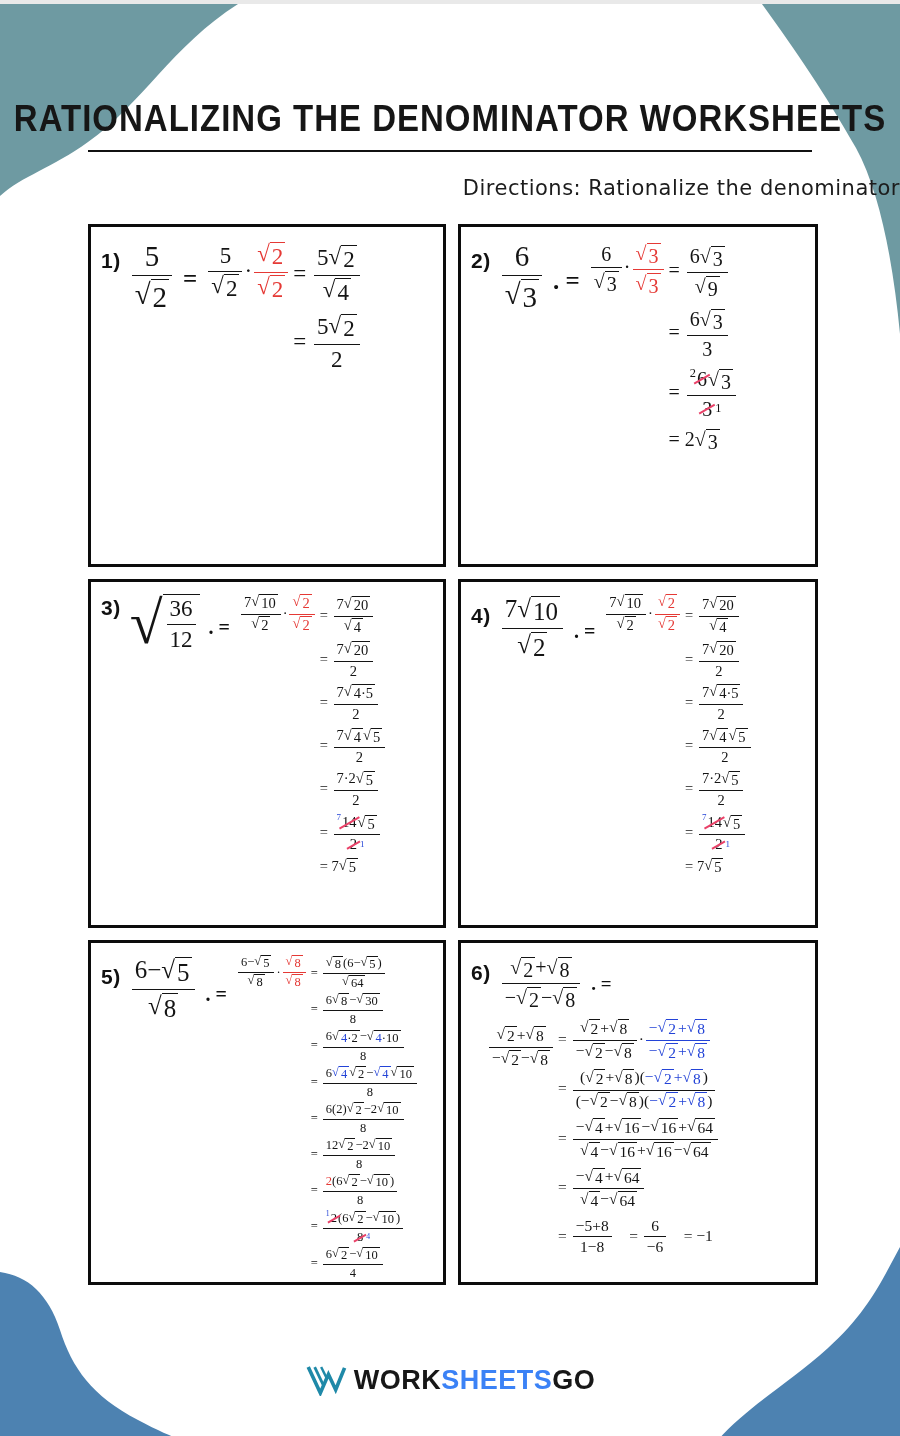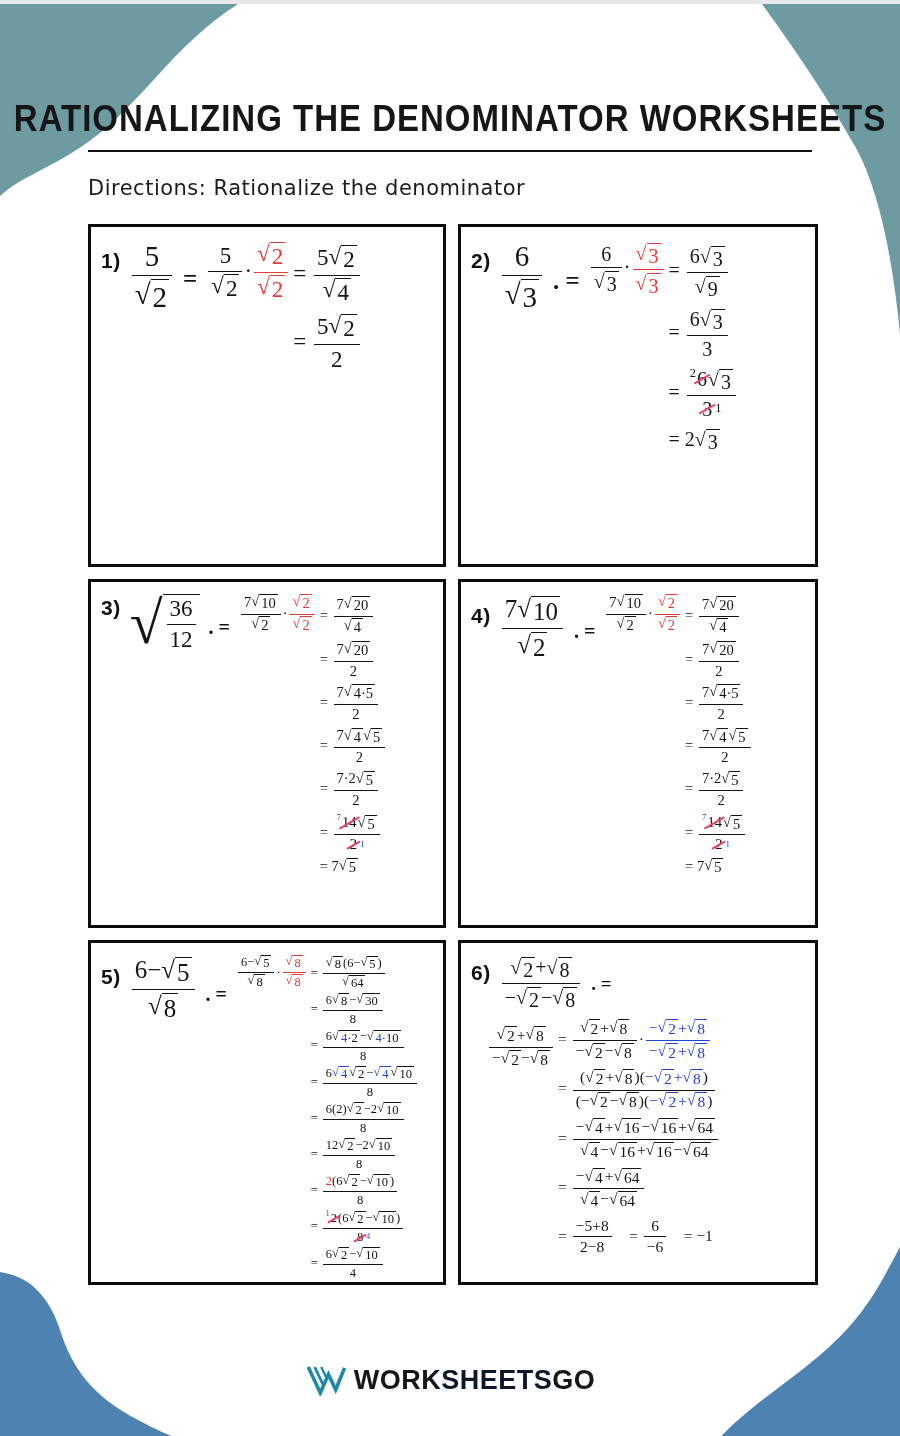--- a/index.html
+++ b/index.html
@@ -14,21 +14,21 @@
 
   .title {
     margin:96px auto 0; text-align:center;
     font-family:"Liberation Sans", sans-serif;
     font-weight:bold; font-size:33px; letter-spacing:1px;
     color:#161616; transform:scaleY(1.12);
   }
   .title-underline { width:724px; margin:12px auto 0; border-top:2.5px solid #111; }
   .directions {
     margin:24px 0 0 88px; font-size:21px; letter-spacing:0.5px;
-    font-family:"DejaVu Sans", sans-serif; color:#1c1c1c;
+    font-family:"DejaVu Sans", sans-serif; color:#1c1c1c;text-align:right;
   }
 
   .grid {
     margin:24px 0 0 88px; width:732px;
     display:grid; grid-template-columns:358px 360px;
     grid-template-rows:343px 349px 345px; gap:12px 12px;
   }
   .box { border:3px solid #0c0c0c; background:#fff; padding:12px 6px 6px 10px; overflow:hidden; }
 
   .phead { display:flex; align-items:flex-start; gap:9px; }
@@ -62,21 +62,21 @@
   .p3 .pnum{margin-top:2px;} .p3 .pgiven{font-size:23px;} .p3 .peq{font-size:20px; margin-top:22px;} .p3 .pwork{font-size:14.5px;} .p3 .wline{margin:2px 0;}
   .p4 .pgiven{font-size:25px;} .p4 .peq{font-size:20px; margin-top:26px;} .p4 .pwork{font-size:14.5px;} .p4 .wline{margin:2px 0;}
   .p5 .pgiven{font-size:25px;} .p5 .peq{font-size:20px; margin-top:28px;} .p5 .pwork{font-size:12.5px;} .p5 .wline{margin:1px 0;}
   .p6 .pnum{margin-top:6px;} .p6 .pgiven{font-size:20px;} .p6 .peq{font-size:19px; margin-top:18px;}
   .p6 .pwork{font-size:15.5px; margin:4px 0 0 16px;} .p6 .wline{margin:3px 0;}
   .p6 .mulpart{margin-top:10px;}
 
   .footer { position:absolute; left:0; right:0; top:1360px; z-index:1;
     display:flex; justify-content:center; align-items:center; gap:7px; }
   .logo-text { font-weight:bold; font-size:27px; letter-spacing:0.5px; color:#171717; }
-  .logo-text .sheets { color:#0f172a; }
+  .logo-text .sheets { color:#3b82f6; }
 </style>
 </head>
 <body>
 
 <div class="page">
 
   <svg class="blobs" viewBox="0 0 900 1436" preserveAspectRatio="none" aria-hidden="true">
     <path fill="#6e9aa2" d="M0,0 L238,0 C172,42 142,100 88,138 C52,164 22,172 0,192 Z"></path>
     <path fill="#6e9aa2" d="M900,0 L762,0 C798,50 824,88 856,144 C880,188 893,258 900,330 Z"></path>
     <path fill="#4d82b1" d="M0,1268 C28,1272 48,1290 60,1326 C72,1364 92,1392 138,1416 C158,1427 172,1432 180,1436 L0,1436 Z"></path>
@@ -660,21 +660,21 @@
                   <span class="mden"><span class="msqrt">
                       <span class="mrad">√</span>
                       <span class="mbar">4</span>
                     </span>−<span class="msqrt">
                       <span class="mrad">√</span>
                       <span class="mbar">64</span>
                     </span></span>
                 </span></div>
               <div class="wline math">= <span class="mfrac">
                   <span class="mnum">−5+8</span>
-                  <span class="mden">2−8</span>
+                  <span class="mden">1−8</span>
                 </span>  = <span class="mfrac">
                   <span class="mnum">6</span>
                   <span class="mden">−6</span>
                 </span>  = −1</div>
             </div>
         </div>
       </div>
 
     </div>
   </div>

